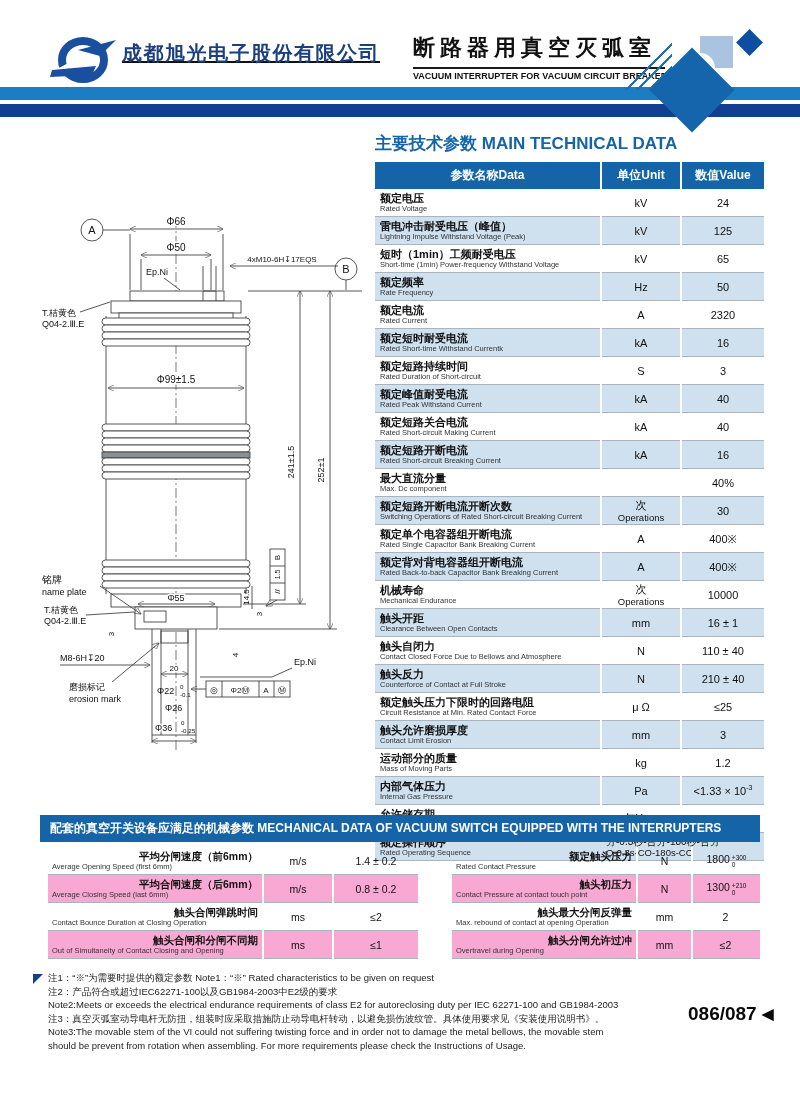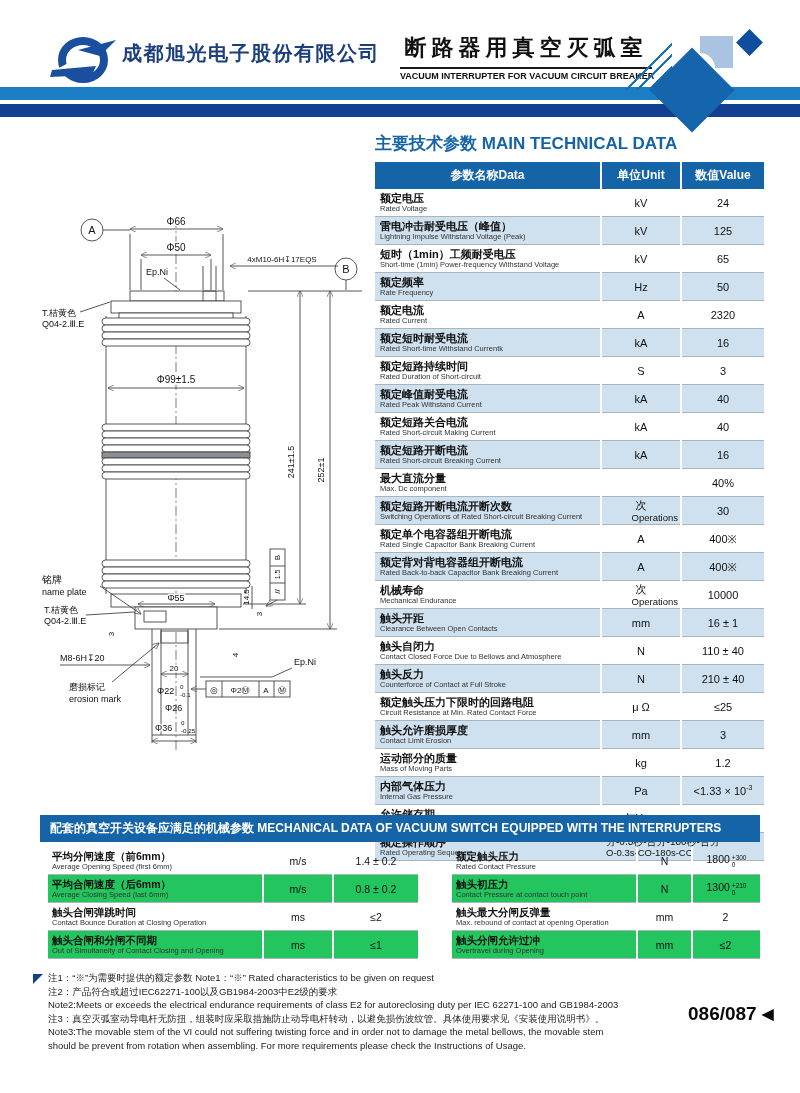--- a/index.html
+++ b/index.html
@@ -1,25 +1,25 @@
 <!DOCTYPE html>
 <html><head>
 <meta charset="utf-8">
 <style>
   html,body{margin:0;padding:0;background:#e8e8e8;}
   .page{position:relative;width:800px;height:1093px;background:#fff;margin:0 auto;
         font-family:"Liberation Sans",sans-serif;overflow:hidden;color:#111;}
 
   
   .logo{position:absolute;left:50px;top:30px;width:68px;height:58px;}
-  .company{position:absolute;left:122px;top:40px;}
+  .company{position:absolute;left:122px;top:40px;text-decoration:underline;}
   .company .cn{font-size:20px;font-weight:bold;color:#1c3f7d;letter-spacing:1.5px;}
   .company .en{font-size:12.5px;font-weight:bold;color:#1c3f7d;margin-top:3px;}
 
-  .title-block{position:absolute;left:400px;top:33px;width:252px;text-align:center;}
+  .title-block{position:absolute;left:413px;top:33px;width:252px;text-align:left;}
   .title-cn{font-size:22px;font-weight:bold;letter-spacing:5px;color:#101010;
             border-bottom:2px solid #1a1a1a;padding-bottom:4px;white-space:nowrap;}
   .title-en{font-size:9px;font-weight:bold;color:#101010;margin-top:2px;white-space:nowrap;}
 
   .stripe{position:absolute;left:0;width:800px;height:13px;z-index:1;}
   .stripe.s1{top:87px;background:#1b7ec4;}
   .stripe.s2{top:104px;background:#123f92;}
 
   .d-hatch{position:absolute;left:620px;top:38px;width:52px;height:52px;z-index:2;
            background:repeating-linear-gradient(135deg,#1f6fb5 0 2px,rgba(255,255,255,0) 2px 8px);
@@ -50,38 +50,38 @@
   
   .mtd-heading{position:absolute;left:375px;top:132px;font-size:17px;font-weight:bold;color:#1564a8;}
   table.mt{position:absolute;left:375px;top:162px;width:389px;border-collapse:collapse;
            table-layout:fixed;}
   table.mt th{background:#1564a8;color:#fff;font-size:12px;font-weight:bold;height:27px;padding:0;}
   table.mt th+th{border-left:2px solid #fff;}
   table.mt td{height:25px;padding:1px 5px;border-bottom:1px solid #a9b4bd;vertical-align:middle;}
   table.mt .c-unit,table.mt .c-val{text-align:center;font-size:11px;padding:1px 2px;border-left:2px solid #fff;}
   table.mt .cn{font-size:11px;font-weight:bold;line-height:12px;white-space:nowrap;}
   table.mt .en{font-size:7.5px;color:#333;line-height:9px;white-space:nowrap;}
-  table.mt .u2{font-size:9.5px;line-height:10px;text-align:right;}
+  table.mt .u2{font-size:9.5px;line-height:10px;}
   table.mt tr.alt{background:#cfe0ee;}
   table.mt .exp{font-size:7px;}
   .seq-val{text-align:left;font-size:10px;line-height:11px;white-space:nowrap;}
   .seq-val .l2{font-size:9.5px;}
 
   
   .mech-header{position:absolute;left:40px;top:815px;width:710px;height:27px;background:#1564a8;
                color:#fff;font-size:12px;font-weight:bold;line-height:27px;padding-left:10px;
                white-space:nowrap;}
   table.mech{position:absolute;border-collapse:collapse;table-layout:fixed;}
   table.mech.left{left:48px;top:847px;width:370px;}
   table.mech.right{left:452px;top:847px;width:308px;}
   table.mech td{height:25px;padding:1px 4px;border-bottom:1px solid #a9b4bd;vertical-align:middle;}
-  table.mech .cn{font-size:10.5px;font-weight:bold;line-height:12px;white-space:nowrap;}
+  table.mech .cn{font-size:10.5px;font-weight:bold;line-height:12px;white-space:nowrap;text-align:right;}
   table.mech .en{font-size:7.5px;color:#333;line-height:9px;white-space:nowrap;}
   table.mech .c-unit,table.mech .c-val{text-align:center;font-size:10.5px;border-left:2px solid #fff;padding:1px 2px;}
-  table.mech tr.alt{background:#22c55e;}
+  table.mech tr.alt{background:#f9a8d4;}
   .tol{display:inline-flex;flex-direction:column;font-size:6.5px;line-height:7px;
        vertical-align:middle;margin-left:2px;text-align:left;}
 
   
   .note-flag{position:absolute;left:33px;top:974px;width:0;height:0;
              border-left:10px solid #123f92;border-bottom:10px solid transparent;}
   .notes{position:absolute;left:48px;top:971px;width:670px;font-size:9.5px;color:#222;
          line-height:13.5px;}
   .page-num{position:absolute;left:688px;top:1003px;font-size:19px;font-weight:bold;color:#0a0a0a;}
   .page-num .arr{font-size:15px;vertical-align:1px;}

